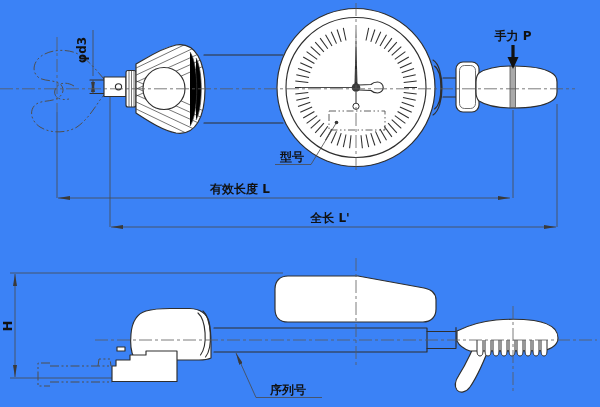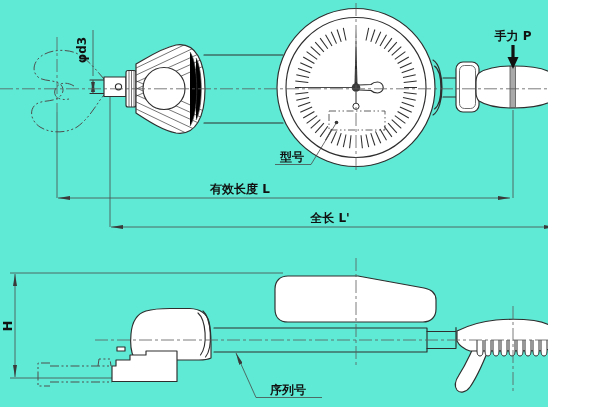--- a/index.html
+++ b/index.html
@@ -1,17 +1,17 @@
 <!DOCTYPE html>
 <html><head>
 <meta charset="utf-8">
 <style>
   html,body{margin:0;padding:0;background:#fff;}
   .canvas-wrap{
-    width:548px;height:407px;background:#5eead4;position:relative;overflow:hidden;
+    width:600px;height:407px;background:#3b82f6;position:relative;overflow:hidden;
     font-family:"DejaVu Sans","Liberation Sans",sans-serif;
   }
   svg text{
     font-family:"DejaVu Sans","Liberation Sans",sans-serif;
     font-weight:700;fill:#111;
   }
   .lbl{font-size:12px;}
   .lblH{font-size:13px;}
   
   .obj{stroke:#2e2e2e;stroke-width:1.15;fill:none;stroke-linecap:round;stroke-linejoin:round;}

